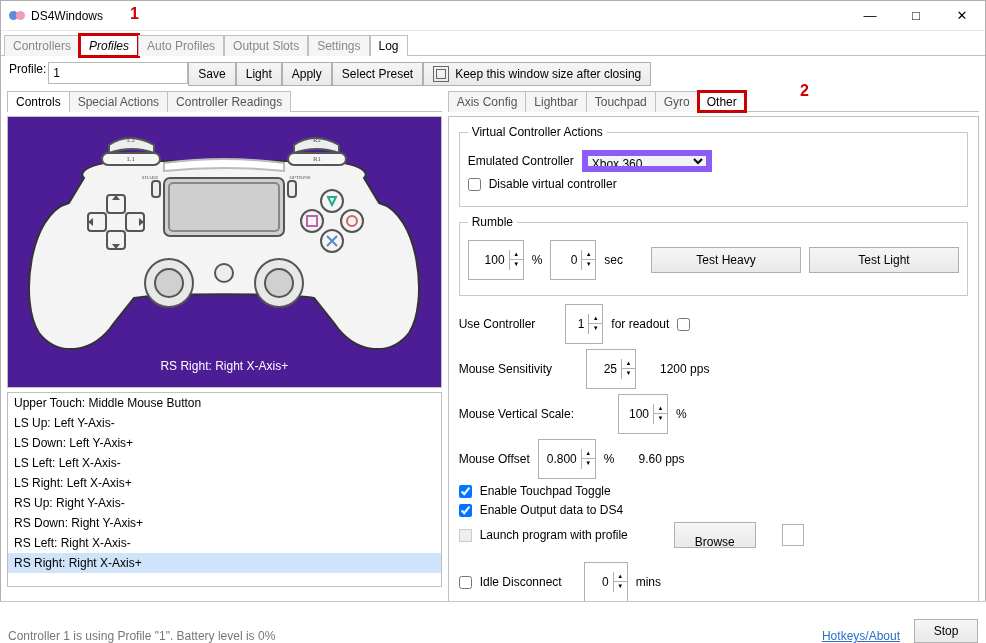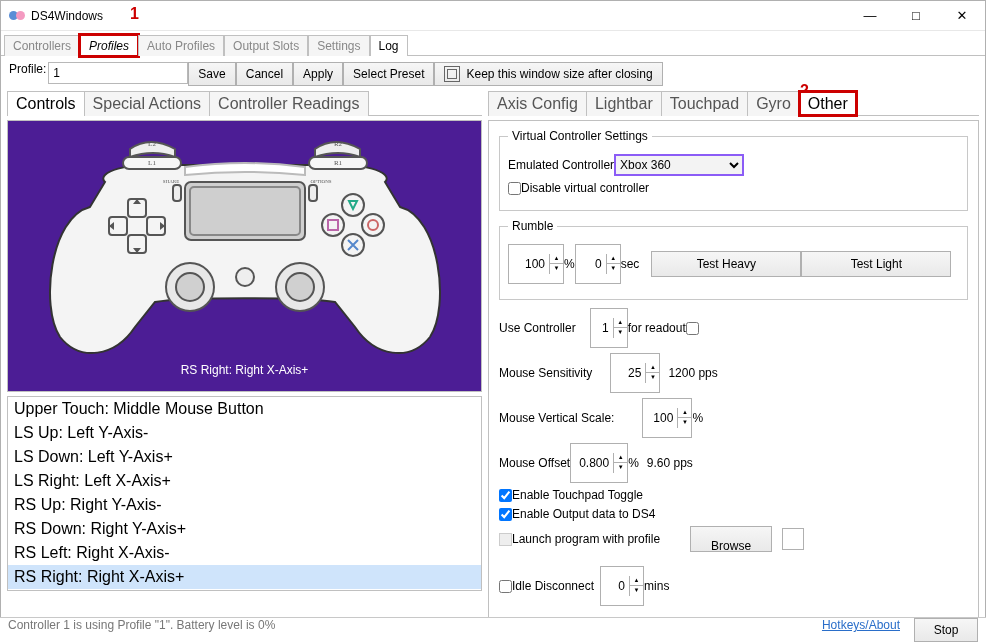--- a/index.html
+++ b/index.html
@@ -29,44 +29,44 @@
   .btn.wide{padding:12px 20px;}
   .toolbar .maxicon{ width:16px; height:16px; border:1px solid #666; position:relative; display:inline-block; vertical-align:middle;}
   .toolbar .maxicon::after{content:""; position:absolute; left:2px; right:2px; top:2px; bottom:2px; border:1px solid #666;}
   .btn.togglelike{ display:inline-flex; align-items:center; gap:6px;}
   
   .main { display:flex; gap:6px; padding:0 6px 2px 6px;}
   .left { width:475px; display:flex; flex-direction:column;}
   .right { flex:1; display:flex; flex-direction:column;}
   
   .subtabs { display:flex; border-bottom:1px solid #c0c0c0; margin-bottom:4px;}
-  .subtabs .tab{padding:3px 8px; border:1px solid #c0c0c0; border-bottom:none; background:#f5f5f5; color:#555; margin-right:-1px; font-size:16px; position:relative; top:1px;}
+  .subtabs .tab{padding:3px 8px; border:1px solid #c0c0c0; border-bottom:none; background:#f5f5f5; color:#555; margin-right:-1px; font-size:12px; position:relative; top:1px;}
   .subtabs .tab.active{background:#fff; color:#000;}
   .controller-panel{ border:1px solid #c0c0c0; height:272px; background:#4c1d95; display:flex; flex-direction:column; align-items:center; justify-content:flex-start; color:#fff; position:relative;}
   .controller-panel .caption{ position:absolute; bottom:14px; color:#fff; font-size:12px;}
   .listbox { border:1px solid #c0c0c0; height:195px; overflow-y:scroll; margin-top:4px;}
-  .listbox .item{ padding:3px 6px; border-bottom:0; font-size:16px;}
+  .listbox .item{ padding:3px 6px; border-bottom:0; font-size:12px;}
   .listbox .item.sel{ background:#cfe4fb;}
   
   .right .subtabs .tab.hl{ outline:3px solid #c00; outline-offset:-2px;}
   .settings-area{ border:1px solid #c0c0c0; flex:1; padding:8px 10px 6px 10px; overflow:hidden;}
   fieldset{ border:1px solid #c8c8c8; margin:0 0 8px 0; padding:6px 8px 10px 8px;}
   fieldset legend{ font-size:12px; padding:0 4px;}
-  .row { display:flex; align-items:center; gap:0; margin:5px 0;}
+  .row { display:flex; align-items:center; gap:8px; margin:5px 0;}
   .row label{white-space:nowrap;}
-  select{ height:22px; border:2px solid #8b5cf6; background:#f3f3f3; font-family:inherit; font-size:12px;}
+  select{ height:22px; border:6px solid #8b5cf6; background:#f3f3f3; font-family:inherit; font-size:12px;}
   input[type=checkbox]{ width:13px; height:13px; margin:0;}
   .spin { display:inline-flex; align-items:center; border:1px solid #b0b0b0; height:40px;}
   .spin input{ border:none; width:40px; text-align:right; height:20px; font-family:inherit; font-size:12px; padding-right:4px;}
   .spin .arrows{ display:flex; flex-direction:column; width:14px;}
   .spin .arrows span{ height:10px; font-size:6px; text-align:center; border-left:1px solid #b0b0b0; line-height:9px; user-select:none;}
   .spin .arrows span:first-child{border-bottom:1px solid #b0b0b0;}
   .smallbtn{ height:26px; width:150px; border:1px solid #b0b0b0; background:linear-gradient(#f6f6f6,#e9e9e9); font-family:inherit; font-size:12px;}
   
-  .statusbar{ position:absolute; left:0; right:0; bottom:0; height:26px; border-top:1px solid #c8c8c8; display:flex; align-items:flex-start; padding:0 8px; font-size:12px; color:#777; background:#fff;}
+  .statusbar{ position:absolute; left:0; right:0; bottom:0; height:42px; border-top:1px solid #c8c8c8; display:flex; align-items:flex-end; padding:0 8px; font-size:12px; color:#777; background:#fff;}
   .statusbar .spacer{flex:1;}
   .statusbar a{ color:#2a6ec9;}
   
   .ctl-svg{ width:420px; height:235px; margin-top:6px;}
 </style>
 </head>
 <body>
 
 <div class="titlebar">
   <span class="logo">
@@ -88,21 +88,21 @@
   <div class="tab">Auto Profiles</div>
   <div class="tab">Output Slots</div>
   <div class="tab">Settings</div>
   <div class="tab active">Log</div>
 </div>
 
 <div class="toolbar">
   <label>Profile:</label>
   <input class="txt" style="width: 140px;" type="text" value="1">
   <button class="btn">Save</button>
-  <button class="btn">Cancel</button>
+  <button class="btn">Light</button>
   <button class="btn">Apply</button>
   <button class="btn">Select Preset</button>
   <button class="btn togglelike">
     <span class="maxicon"></span>
     <span>Keep this window size after closing</span>
   </button>
 </div>
 
 <div class="main">
 
@@ -168,40 +168,41 @@
           <text x="286" y="56" font-size="5">OPTIONS</text>
         </g>
       </svg>
       <div class="caption">RS Right: Right X-Axis+</div>
     </div>
 
     <div class="listbox">
       <div class="item">Upper Touch: Middle Mouse Button</div>
       <div class="item">LS Up: Left Y-Axis-</div>
       <div class="item">LS Down: Left Y-Axis+</div>
+      <div class="item">LS Left: Left X-Axis-</div>
       <div class="item">LS Right: Left X-Axis+</div>
       <div class="item">RS Up: Right Y-Axis-</div>
       <div class="item">RS Down: Right Y-Axis+</div>
       <div class="item">RS Left: Right X-Axis-</div>
       <div class="item sel">RS Right: Right X-Axis+</div>
     </div>
   </div>
 
   <div class="right">
     <div class="subtabs" style="justify-content:flex-start;">
       <div class="tab">Axis Config</div>
       <div class="tab">Lightbar</div>
       <div class="tab">Touchpad</div>
       <div class="tab">Gyro</div>
       <div class="tab active hl">Other</div>
     </div>
 
     <div class="settings-area">
       <fieldset>
-        <legend>Virtual Controller Settings</legend>
+        <legend>Virtual Controller Actions</legend>
         <div class="row">
           <label>Emulated Controller</label>
           <select style="width:130px">
             <option>Xbox 360</option>
           </select>
         </div>
         <div class="row">
           <input type="checkbox" style="">
           <label>Disable virtual controller</label>
         </div>

